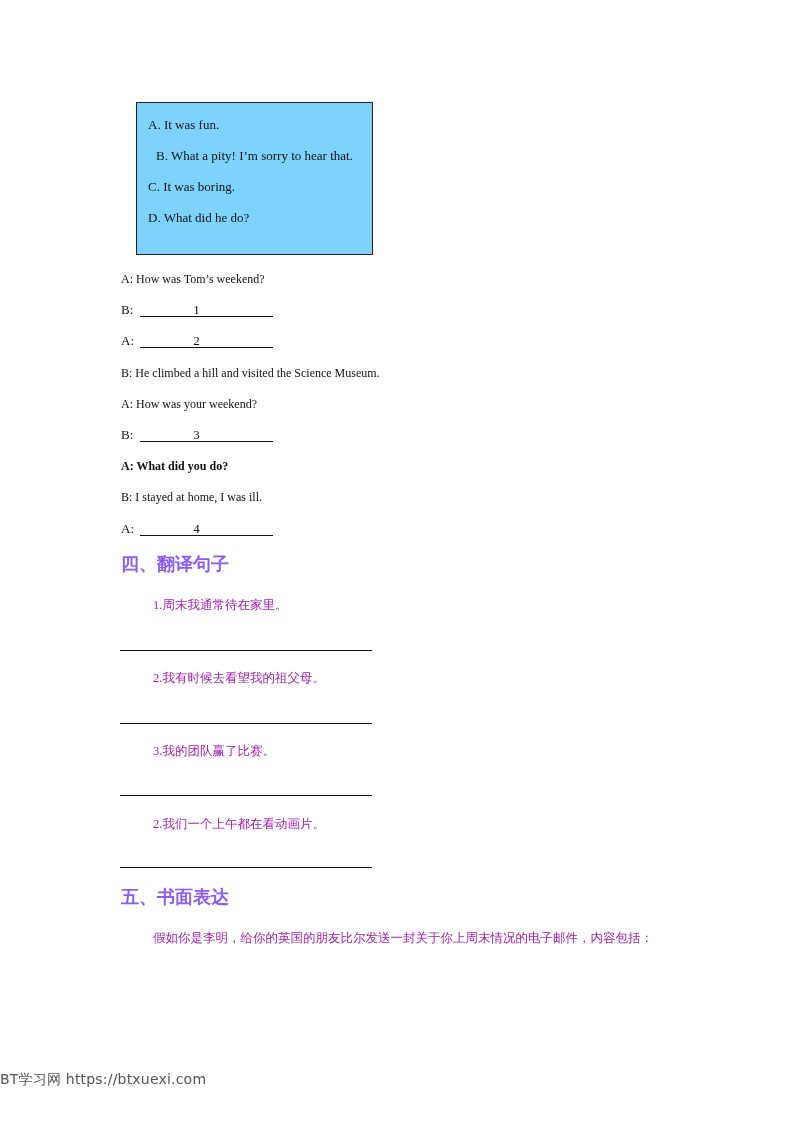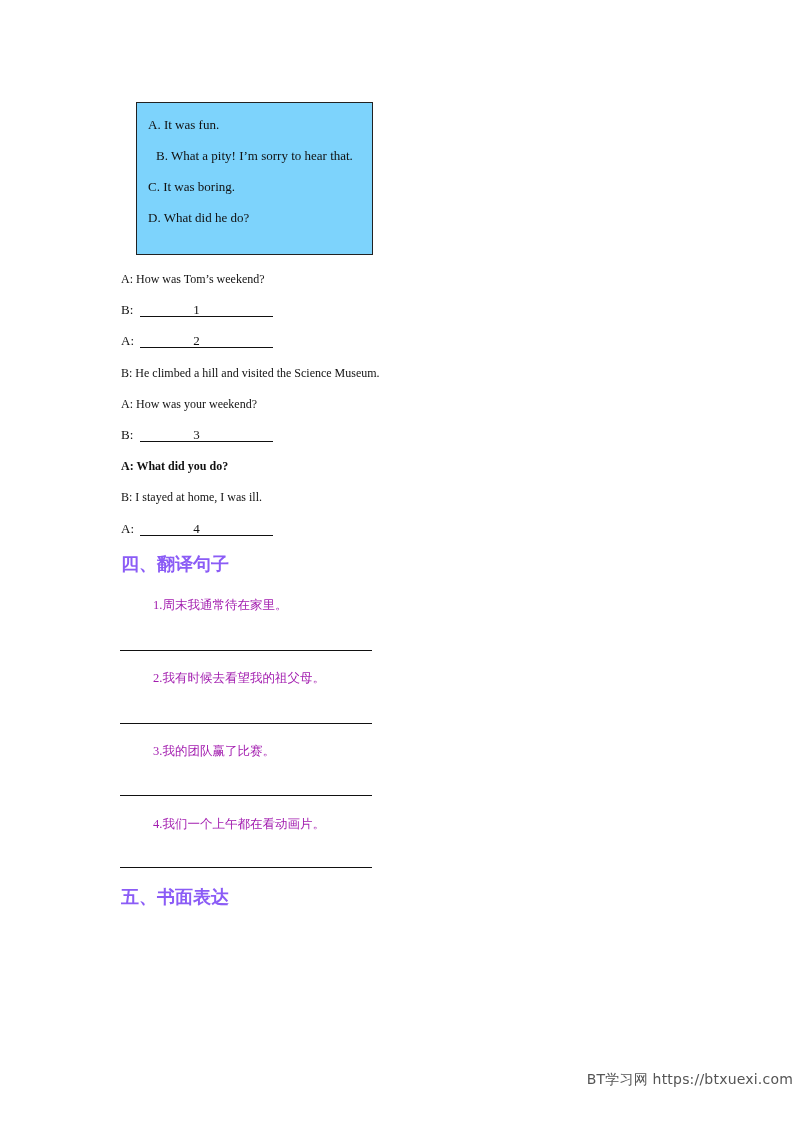--- a/index.html
+++ b/index.html
@@ -94,21 +94,21 @@
       left: 120px;
       width: 252px;
       height: 0;
       border-top: 1.3px solid #111111;
     }
     .footer {
       position: absolute;
       left: 0;
       width: 793px;
       top: 1071px;
-      text-align: right;
+      text-align: left;
       font-family: "DejaVu Sans", "Liberation Sans", sans-serif;
       font-size: 14px;
       color: #555555;
       letter-spacing: 0.2px;
     }
   </style>
 </head>
 <body>
 
 <div class="page">
@@ -152,20 +152,21 @@
 
   <div class="cn-text" style="top:597px;">1.周末我通常待在家里。</div>
   <div class="answer-line" style="top:650px;"></div>
 
   <div class="cn-text" style="top:670px;">2.我有时候去看望我的祖父母。</div>
   <div class="answer-line" style="top:723px;"></div>
 
   <div class="cn-text" style="top:743px;">3.我的团队赢了比赛。</div>
   <div class="answer-line" style="top:795px;"></div>
 
-  <div class="cn-text" style="top:816px;">4.我们一个上午都在看动画片。</div>
+  <div class="cn-text" style="top:816px;">2.我们一个上午都在看动画片。</div>
   <div class="answer-line" style="top:867px;"></div>
 
   <div class="section-heading" style="top:886px;">五、书面表达</div>
 
+  <div class="cn-text" style="top:930px;">假如你是李明，给你的英国的朋友比尔发送一封关于你上周末情况的电子邮件，内容包括：</div>
 
   <div class="footer">BT学习网 https://btxuexi.com</div>
 </div>
 
 </body></html>

